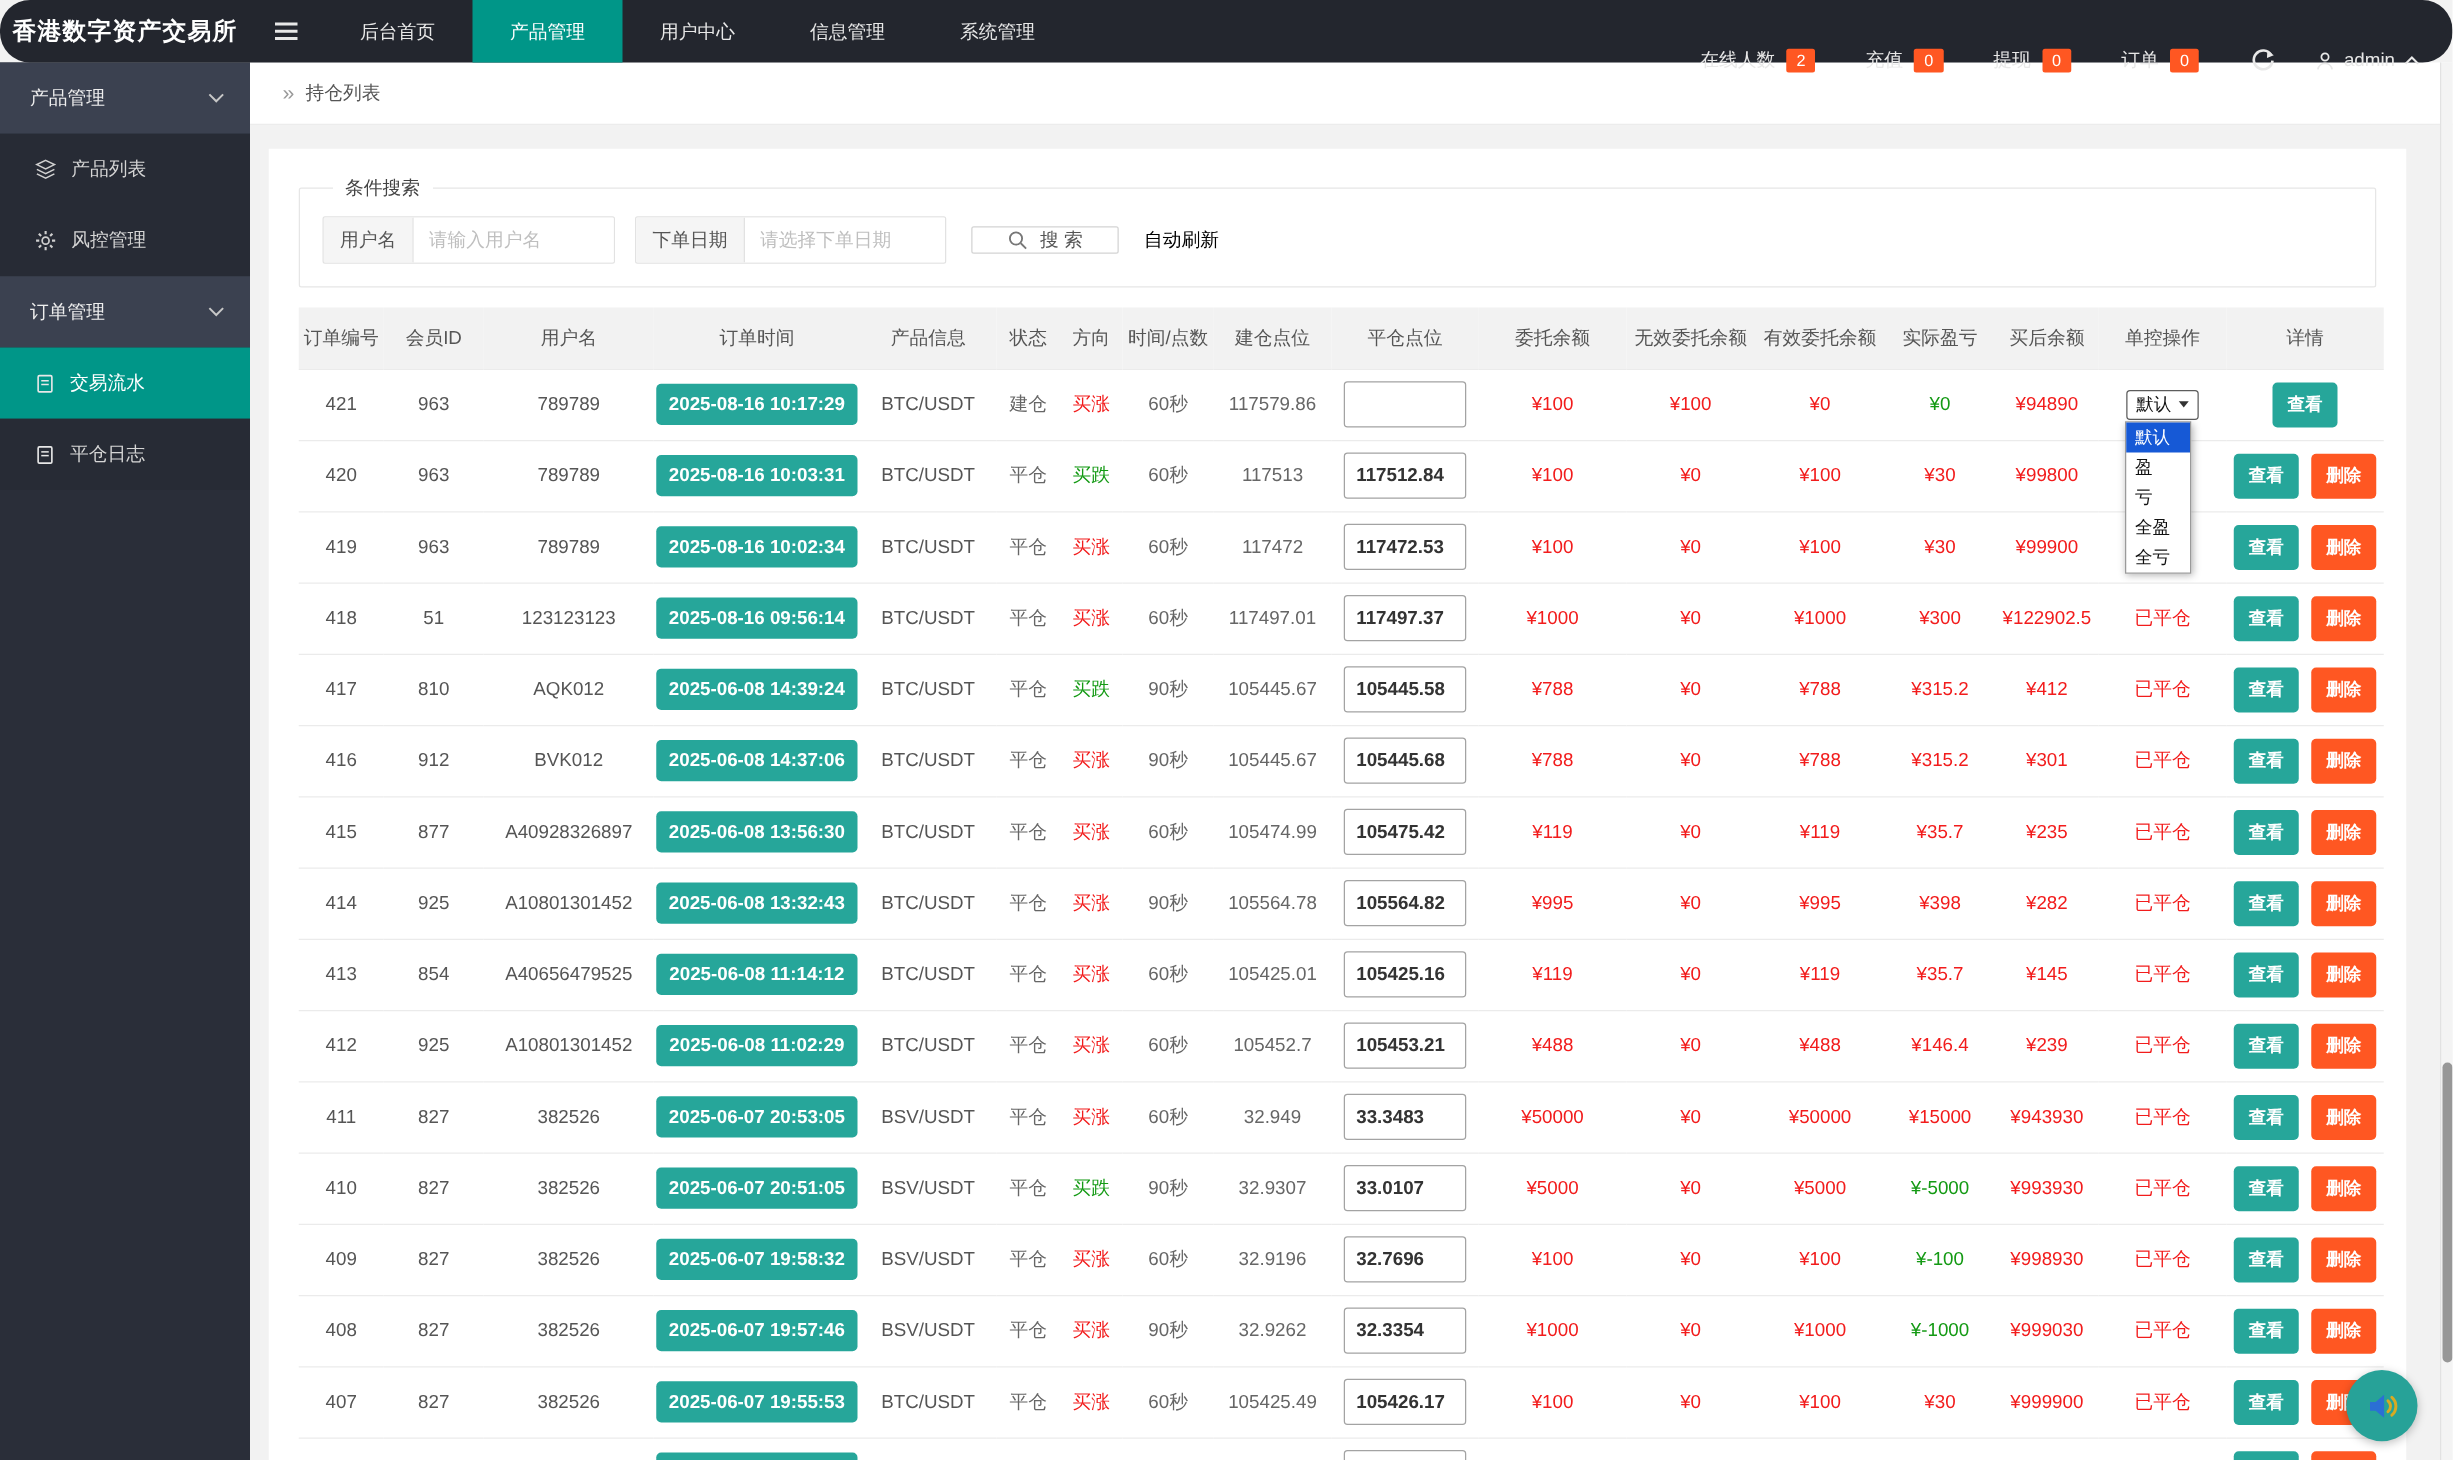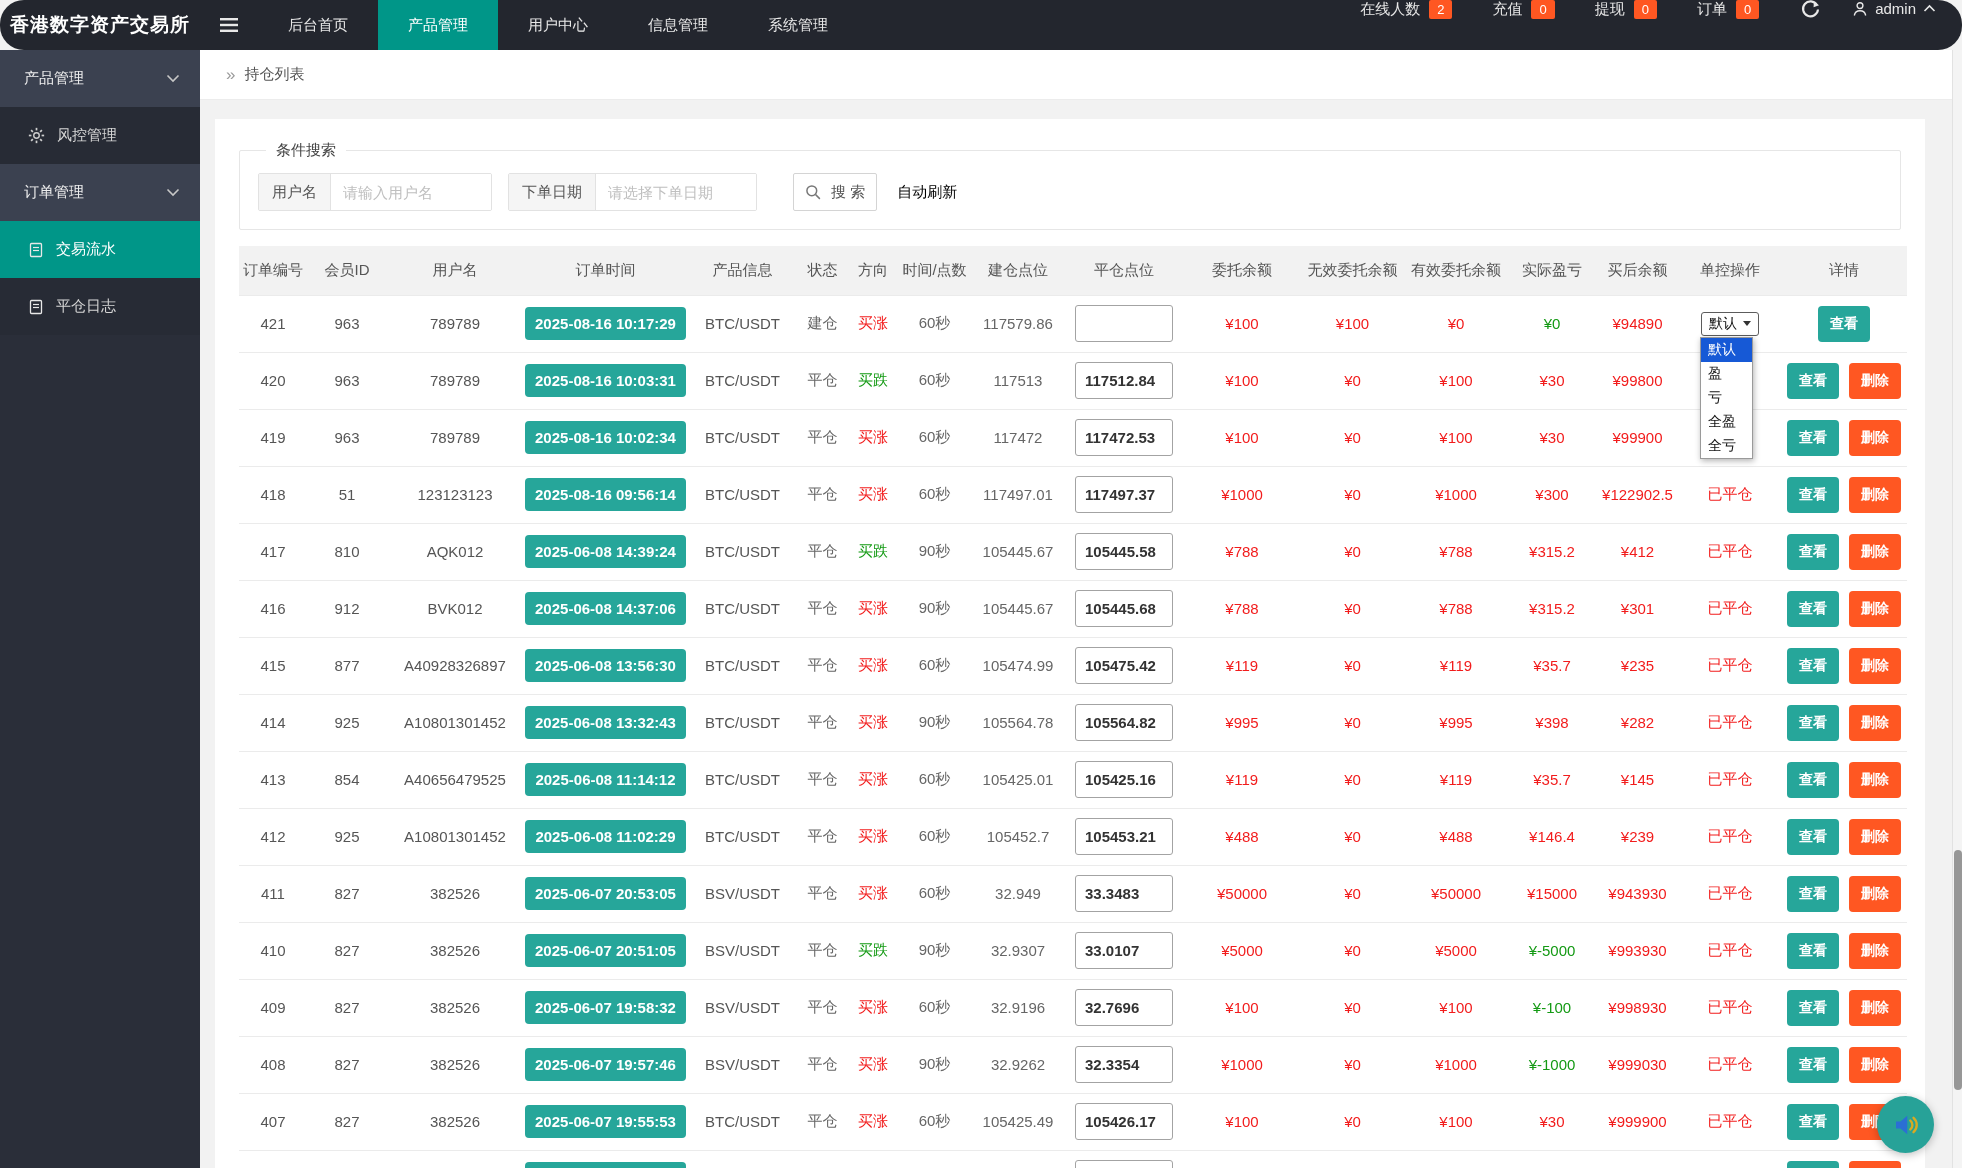--- a/index.html
+++ b/index.html
@@ -11,21 +11,21 @@
   
   .navbar { position:absolute; top:0; left:0; width:1962px; height:50px;
     background:#23262e; display:flex; align-items:stretch; z-index:50;border-radius:24px; }
   .logo { width:200px; display:flex; align-items:center; justify-content:center;
     color:#fff; font-size:19px; font-weight:bold; letter-spacing:1px; }
   .hamburger { width:58px; display:flex; align-items:center; justify-content:center; cursor:pointer; }
   .nav-menu { display:flex; }
   .nav-item { padding:0 30px; display:flex; align-items:center; font-size:15px;
     color:#e8e8e8; cursor:pointer; }
   .nav-item.active { background:#009688; color:#fff; }
-  .nav-right { margin-left:auto; display:flex; align-items:flex-start; }
+  .nav-right { margin-left:auto; display:flex; align-items:center;margin-top:47px; }
   .stat { display:flex; align-items:center; padding:0 20px; font-size:15px; color:#e8e8e8; cursor:pointer; }
   .badge { background:#ff5722; color:#fff; font-size:13px; padding:2px 8px; border-radius:2px; margin-left:9px; }
   .icon-btn { padding:0 22px; display:flex; align-items:center; cursor:pointer; }
   .user { padding:0 26px 0 10px; display:flex; align-items:center; gap:7px;
     font-size:15px; color:#e8e8e8; cursor:pointer; }
   
   .sidebar { position:absolute; top:50px; left:0; width:200px; height:1118px; background:#2a2e39; }
   .side-group { height:57px; display:flex; align-items:center; justify-content:space-between;
     padding:0 20px 0 24px; color:#eee; font-size:15px; background:#3b4150; cursor:pointer; }
   .side-item { height:57px; display:flex; align-items:center; gap:12px;
@@ -43,23 +43,23 @@
     padding:13px 18px 18px 18px; margin-bottom:16px; }
   fieldset.search legend { font-size:15px; color:#444; padding:0 10px; margin-left:8px; }
   .search-row { display:flex; align-items:center; gap:16px; }
   .input-group { display:flex; align-items:stretch; height:38px; border:1px solid #e2e2e2;
     border-radius:2px; background:#fff; overflow:hidden; }
   .input-label { background:#f5f5f5; border-right:1px solid #e2e2e2; display:flex;
     align-items:center; padding:0 13px; font-size:15px; color:#555; white-space:nowrap; }
   .input-group input { border:none; outline:none; padding:0 12px; font-size:15px;
     width:160px; color:#333; font-family:inherit; }
   .input-group input::placeholder { color:#bfbfbf; }
-  .search-btn { display:flex; align-items:center; gap:9px; height:38px; padding:0 11px;
+  .search-btn { display:flex; align-items:center; gap:9px; height:22px; padding:0 28px;
     background:#fff; border:1px solid #d4d4d4; border-radius:2px; font-size:15px;
-    color:#555; cursor:pointer; margin-left:20px; font-family:inherit; }
+    color:#555; cursor:pointer; margin-left:4px; font-family:inherit; }
   .auto-refresh { color:#000000; font-size:15px; cursor:pointer; margin-left:4px; }
   
   table.grid { width:1668px; border-collapse:collapse; table-layout:fixed;
     font-size:15px; color:#555; }
   table.grid thead th { background:#f2f2f2; height:49px; font-weight:normal;
     color:#555; text-align:center; }
   table.grid tbody td { height:57px; text-align:center; border-top:1px solid #ebebeb;
     overflow:visible; white-space:nowrap; }
   .red { color:#f21c1c; } .green { color:#149a14; } .grey { color:#666; }
   .time-btn { display:inline-block; background:#26a69a; color:#fff; font-weight:bold;
@@ -156,20 +156,30 @@
       <span>产品管理</span>
       <span>
         <svg width="14" height="9" viewBox="0 0 14 9">
           <polyline points="1.5,1.5 7,7 12.5,1.5" fill="none" stroke="#c7c7c7" stroke-width="1.6"></polyline>
         </svg>
       </span>
     </div>
     <div class="side-item">
       <span>
         <svg width="17" height="17" viewBox="0 0 16 16">
+          <path d="M8 1.2 L14.6 4.4 8 7.6 1.4 4.4 Z" fill="none" stroke="#cfcfcf" stroke-width="1.2"></path>
+          <path d="M1.4 8 L8 11.2 14.6 8" fill="none" stroke="#cfcfcf" stroke-width="1.2"></path>
+          <path d="M1.4 11.4 L8 14.6 14.6 11.4" fill="none" stroke="#cfcfcf" stroke-width="1.2"></path>
+        </svg>
+      </span>
+      <span>产品列表</span>
+    </div>
+    <div class="side-item">
+      <span>
+        <svg width="17" height="17" viewBox="0 0 16 16">
           <circle cx="8" cy="8" r="2.6" fill="none" stroke="#cfcfcf" stroke-width="1.3"></circle>
           <g stroke="#cfcfcf" stroke-width="1.6">
             <line x1="8" y1="0.8" x2="8" y2="3.2"></line>
             <line x1="8" y1="12.8" x2="8" y2="15.2"></line>
             <line x1="0.8" y1="8" x2="3.2" y2="8"></line>
             <line x1="12.8" y1="8" x2="15.2" y2="8"></line>
             <line x1="2.9" y1="2.9" x2="4.6" y2="4.6"></line>
             <line x1="11.4" y1="11.4" x2="13.1" y2="13.1"></line>
             <line x1="2.9" y1="13.1" x2="4.6" y2="11.4"></line>
             <line x1="11.4" y1="4.6" x2="13.1" y2="2.9"></line>

